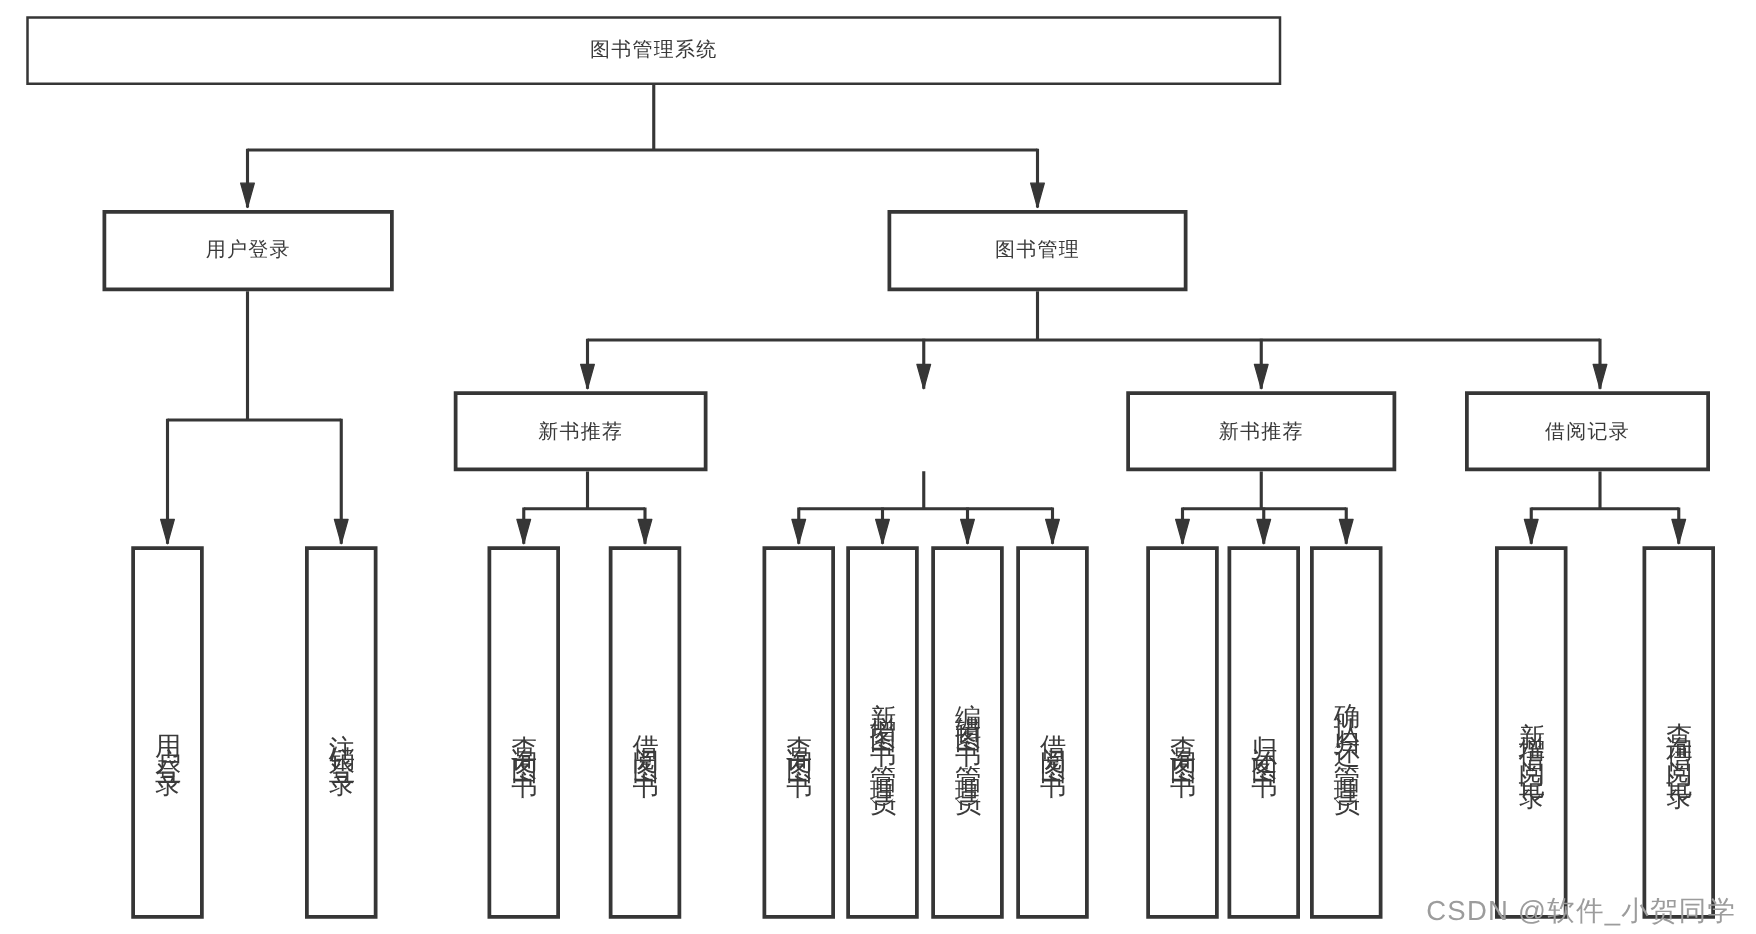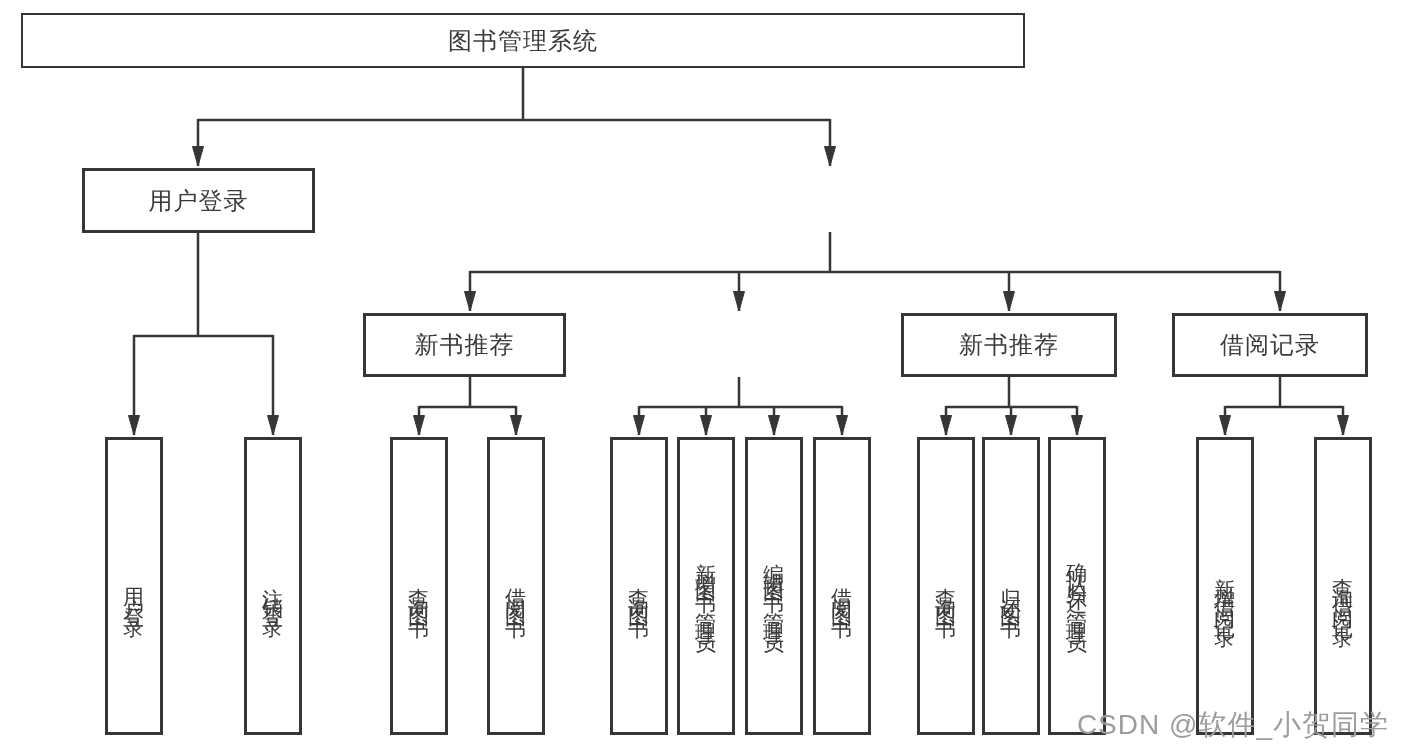--- a/index.html
+++ b/index.html
@@ -4,31 +4,31 @@
 <style>
   html,body{margin:0;padding:0;background:#fff;}
   .canvas{
     position:relative;width:1405px;height:747px;background:#ffffff;
     font-family:"Liberation Sans",sans-serif;overflow:hidden;
   }
   .wires{position:absolute;left:0;top:0;z-index:0;}
   .box{
     position:absolute;z-index:1;box-sizing:border-box;background:#ffffff;
     border:3px solid #363636;display:flex;align-items:center;justify-content:center;
-    color:#3a3a3a;font-size:24px;letter-spacing:1px;
+    color:#3a3a3a;font-size:16px;letter-spacing:1px;
   }
   .root{border-width:2px;}
   .leaf{font-size:21px;}
   .leaf .vtext{
     writing-mode:vertical-rl;text-orientation:mixed;
     letter-spacing:10px;line-height:1;margin-top:10px;letter-spacing:10px;
   }
   .watermark{
     position:absolute;right:16px;bottom:3px;z-index:2;
-    font-size:28px;color:#9c9c9c;letter-spacing:1px;white-space:nowrap;
+    font-size:22px;color:#9c9c9c;letter-spacing:1px;white-space:nowrap;
   }
 </style>
 </head>
 <body>
 
 <div class="canvas">
 
   <svg class="wires" width="1405" height="747" viewBox="0 0 1405 747">
     <defs>
       <marker id="arw" viewBox="0 0 22 14" refX="21" refY="7" markerWidth="22" markerHeight="14" orient="auto" markerUnits="userSpaceOnUse">
@@ -71,20 +71,23 @@
       <line x1="1343" y1="406" x2="1343" y2="435" marker-end="url(#arw)"></line>
     </g>
   </svg>
 
   <div class="box root" style="left:21px;top:13px;width:1004px;height:55px">
     <span>图书管理系统</span>
   </div>
 
   <div class="box" style="left:82px;top:168px;width:233px;height:65px">
     <span>用户登录</span>
+  </div>
+  <div class="box" style="left:710px;top:168px;width:240px;height:65px">
+    <span>图书管理</span>
   </div>
 
   <div class="box" style="left:363px;top:313px;width:203px;height:64px">
     <span>新书推荐</span>
   </div>
   <div class="box" style="left:901px;top:313px;width:216px;height:64px">
     <span>新书推荐</span>
   </div>
   <div class="box" style="left:1172px;top:313px;width:196px;height:64px">
     <span>借阅记录</span>

